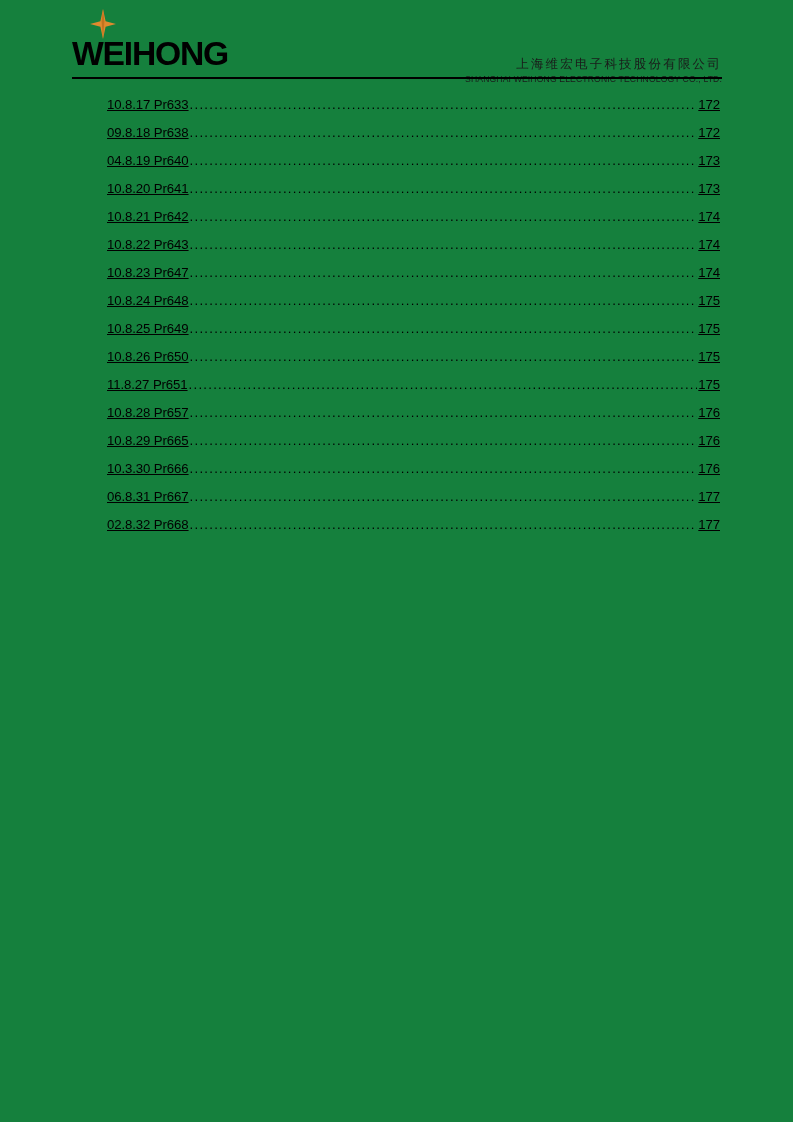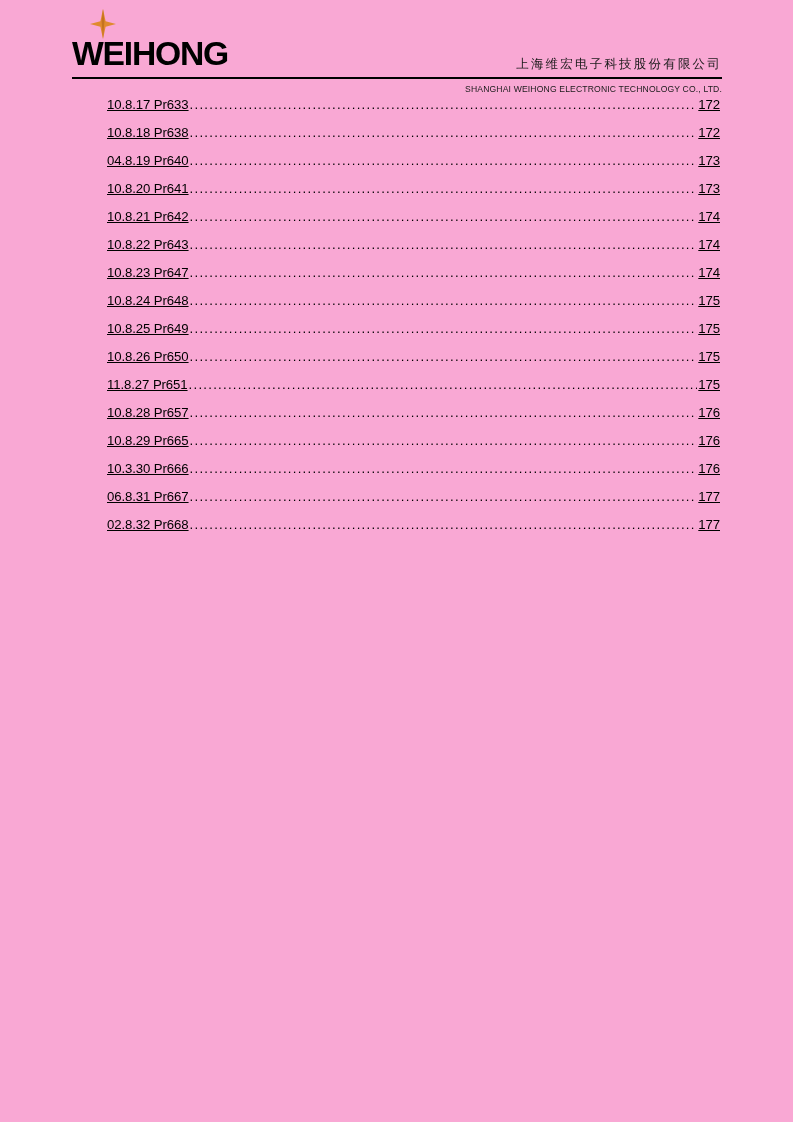--- a/index.html
+++ b/index.html
@@ -14,21 +14,21 @@
     height: 1122px;
     position: relative;
     font-family: "Liberation Sans", sans-serif;
     color: #000000;
     overflow: hidden;
   }
 
   .page {
     position: absolute;
     inset: 0;
-    background: #f9a8d4;
+    background: #15803d;
   }
 
   
   .header {
     position: absolute;
     left: 72px;
     top: 18px;
     width: 650px;
     height: 58px;
   }
@@ -77,21 +77,21 @@
     color: #1a1a1a;
     white-space: nowrap;
     margin-top: 20px;
   }
   .company-en {
     font-family: "Liberation Sans", sans-serif;
     font-size: 8.6px;
     letter-spacing: 0.15px;
     color: #1a1a1a;
     white-space: nowrap;
-    margin-top: 12px;
+    margin-top: 2px;
   }
 
   .header-rule {
     position: absolute;
     left: 72px;
     top: 77px;
     width: 650px;
     height: 0;
     border-top: 2px solid #000000;
   }
@@ -165,21 +165,21 @@
 
   <div class="header-rule"></div>
 
   <div class="toc" id="toc-list">
       <div class="toc-row">
         <span class="toc-label">10.8.17 Pr633</span>
         <span class="toc-leader"></span>
         <span class="toc-page">172</span>
       </div>
       <div class="toc-row">
-        <span class="toc-label">10.8.18 Pr638</span>
+        <span class="toc-label">09.8.18 Pr638</span>
         <span class="toc-leader"></span>
         <span class="toc-page">172</span>
       </div>
       <div class="toc-row">
         <span class="toc-label">04.8.19 Pr640</span>
         <span class="toc-leader"></span>
         <span class="toc-page">173</span>
       </div>
       <div class="toc-row">
         <span class="toc-label">10.8.20 Pr641</span>

